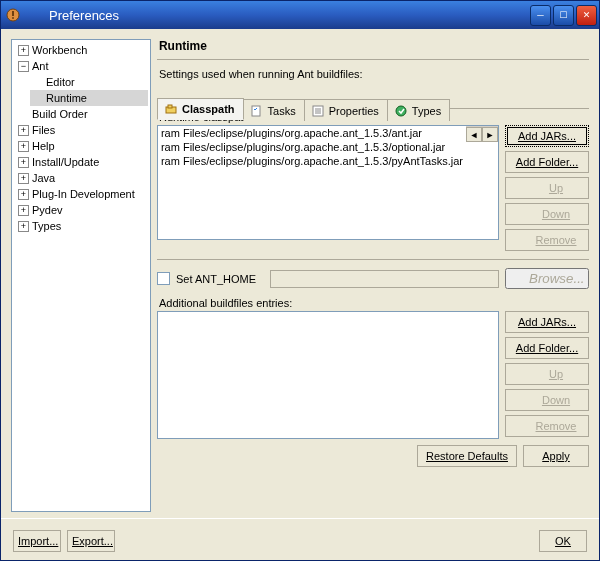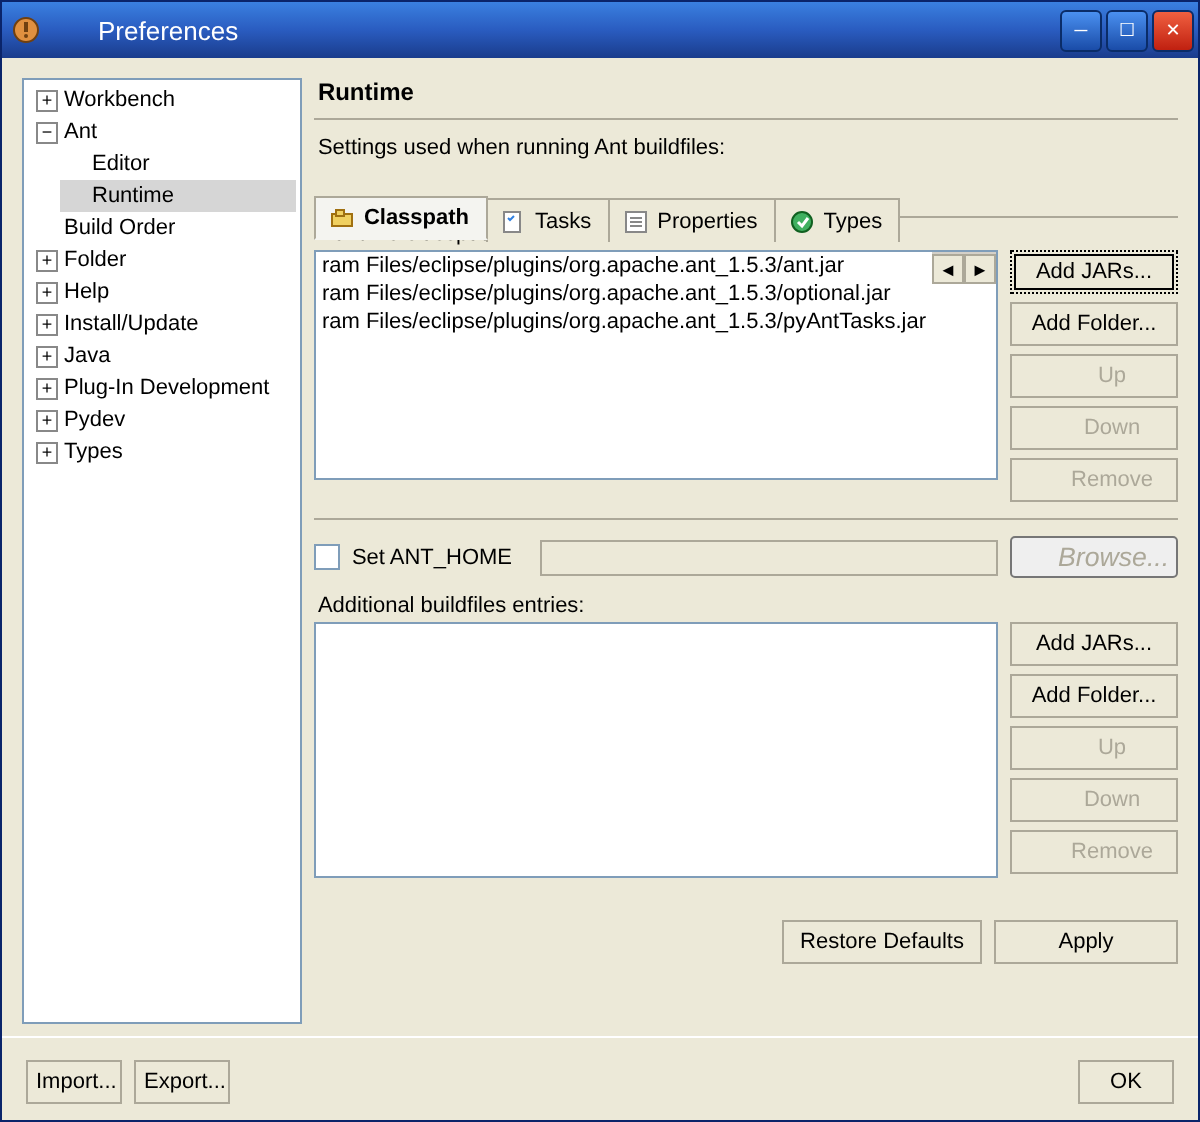--- a/index.html
+++ b/index.html
@@ -105,32 +105,33 @@
   }
   .scroll-h .sbtn{ width:16px;border:1px solid #aca899;background:#ece9d8;display:flex;align-items:center;justify-content:center;font-size:9px;}
   .scroll-h .track{flex:1; position:relative;}
   .sidebtns { display:flex;flex-direction:column; gap:4px; width:84px; }
   .sidebtns button,.bottom-bar button,.rd-row button {
     font: inherit;
     border:1px solid #aca899;
     background:#ece9d8;
     height:22px;
     padding:0 4px;
+    text-decoration:underline;
   }
   .sidebtns button{ width:84px; text-align:center;}
   .sidebtns button.dis,.dis { color:#aca899;padding-left:22px; }
   .sidebtns button.focus { border:1px dotted #000; outline:1px solid #000; outline-offset:-3px;}
 
   .sep { height:1px; background:#aca899; margin:8px 0; }
   .home-row { display:flex; align-items:center; gap:6px; }
   .checkbox{ width:13px;height:13px;border:1px solid #7f9db9;background:#fff;display:inline-block;}
   .home-input{ flex:1;height:18px;border:1px solid #aca899;background:#ece9d8;}
   .home-row button{width:84px;}
 
-  .rd-row { display:flex; justify-content:flex-end; gap:6px; margin-top:21px;}
+  .rd-row { display:flex; justify-content:flex-end; gap:6px; margin-top:6px;}
   .rd-row button { width:100px; }
 
   .bottom-bar {
     height:44px;
     display:flex;
     align-items:center;
     padding:0 12px;
     gap:6px;
     border-top:1px solid #fff;
   }
@@ -190,21 +191,21 @@
         </li>
         <li>
             <div class="tree-row">
               <span class="noexp"></span>
               <span>Build Order</span>
             </div>
           </li>
         <li>
             <div class="tree-row">
               <span class="expander">+</span>
-              <span>Folder</span>
+              <span>Files</span>
             </div>
           </li>
         <li>
             <div class="tree-row">
               <span class="expander">+</span>
               <span>Help</span>
             </div>
           </li>
         <li>
             <div class="tree-row">
@@ -328,21 +329,21 @@
         <button>Add JARs...</button>
         <button>Add Folder...</button>
         <button class="dis">Up</button>
         <button class="dis">Down</button>
         <button class="dis">Remove</button>
       </div>
     </div>
 
     <div class="rd-row">
       <button>Restore Defaults</button>
-      <button style="width:92px;">Apply</button>
+      <button style="width:66px;">Apply</button>
     </div>
   </div>
 </div>
 
 <div class="bottom-bar">
   <button>Import...</button>
   <button>Export...</button>
   <div class="spacer"></div>
   <button>OK</button>
 </div>

